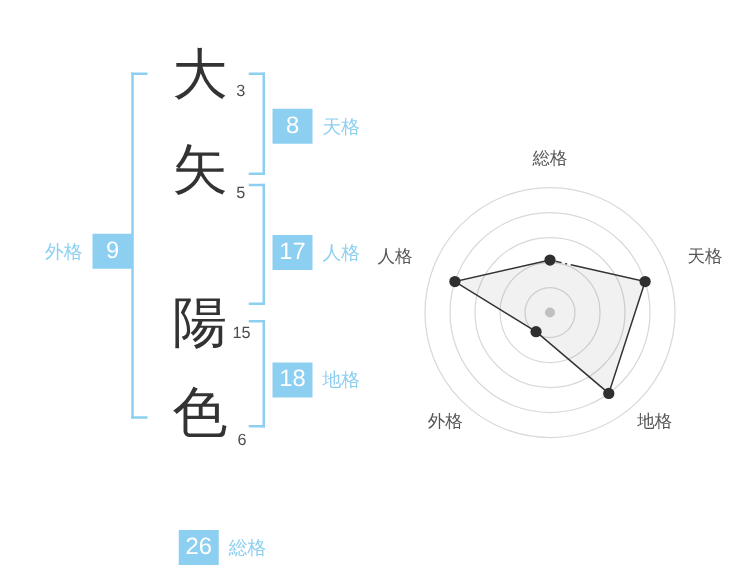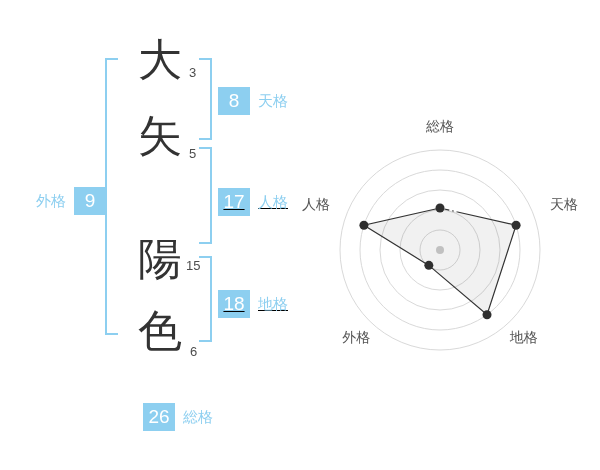--- a/index.html
+++ b/index.html
@@ -38,24 +38,24 @@
   .bracket.b2{top:147px;height:97px;}
   .bracket.b3{top:256px;height:86px;}
   
   .badge-row{position:absolute;display:flex;align-items:center;gap:8px;}
   .badge-num{
     width:32px;height:28px;background:#8dcff0;color:#ffffff;
     font-size:19px;line-height:28px;text-align:center;flex:0 0 auto;
   }
   .badge-lbl{font-size:15px;color:#8dcff0;white-space:nowrap;}
   .badge-row.tenkaku{left:218px;top:87px;}
-  .badge-row.jinkaku{left:218px;top:188px;text-decoration:underline;}
-  .badge-row.chikaku{left:218px;top:290px;text-decoration:underline;}
+  .badge-row.jinkaku{left:218px;top:188px;}
+  .badge-row.chikaku{left:218px;top:290px;}
   .badge-row.gaikaku{left:36px;top:187px;}
-  .badge-row.soukaku{left:143px;top:403px;}
+  .badge-row.soukaku{left:143px;top:424px;}
   
   #radar{position:absolute;left:295px;top:110px;width:300px;height:260px;}
 </style>
 </head>
 <body>
 
 <div class="canvas">
 
   <div>
     <div class="kanji c0">大</div>

